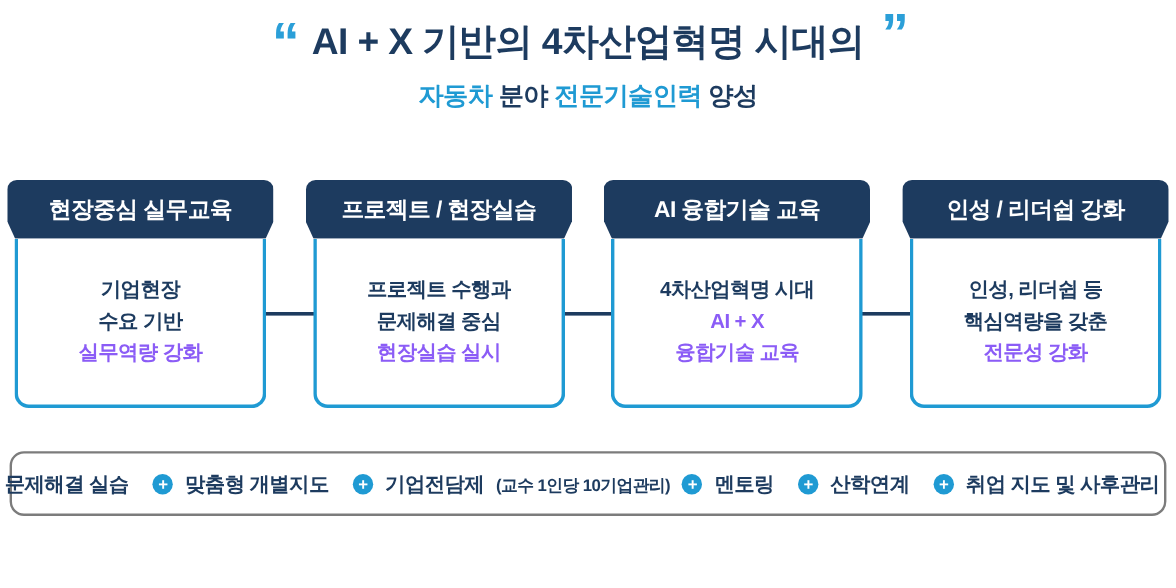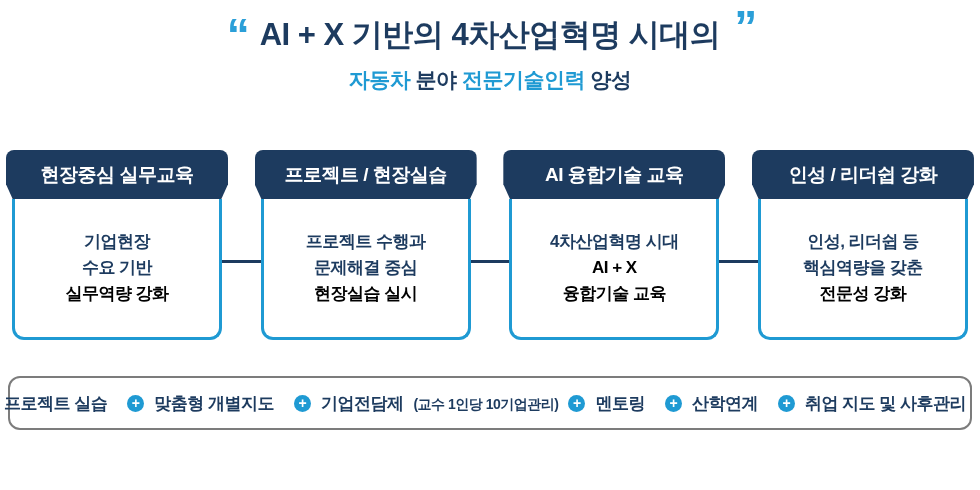--- a/index.html
+++ b/index.html
@@ -38,21 +38,21 @@
     position:relative;z-index:3;white-space:nowrap;
   }
   .card-body{
     margin:0 6px;height:141px;background:#ffffff;
     border:3px solid #1f9ad3;border-top:none;border-radius:0 0 12px 12px;
     box-sizing:border-box;
     display:flex;flex-direction:column;align-items:center;justify-content:center;
     font-size:17px;font-weight:600;color:#1d3b5f;line-height:26px;letter-spacing:-0.5px;
     text-align:center;
   }
-  .card-body .hl{color:#000000;font-weight:bold;}
+  .card-body .hl{color:#8b5cf6;font-weight:bold;}
 
   
   .support-bar{
     position:absolute;left:8px;top:376px;width:964px;height:54px;
     border:2px solid #7c7c7c;border-radius:12px;box-sizing:border-box;
     display:flex;align-items:center;justify-content:center;
     font-size:17px;font-weight:bold;color:#1d3b5f;letter-spacing:-0.5px;white-space:nowrap;
     background:#ffffff;
   }
   .support-item{display:inline-flex;align-items:baseline;}
@@ -116,21 +116,21 @@
           <span>핵심역량을 갖춘</span>
           <span class="hl">전문성 강화</span>
         </div>
       </div>
 
     </div>
   </div>
 
   <div class="support-bar">
     <span class="support-item">
-      <span>프로젝트 실습</span>
+      <span>문제해결 실습</span>
         <span class="note"></span>
     </span>
     <span class="plus-icon">+</span>
     <span class="support-item">
       <span>맞춤형 개별지도</span>
         <span class="note"></span>
     </span>
     <span class="plus-icon">+</span>
     <span class="support-item">
       <span>기업전담제</span>

